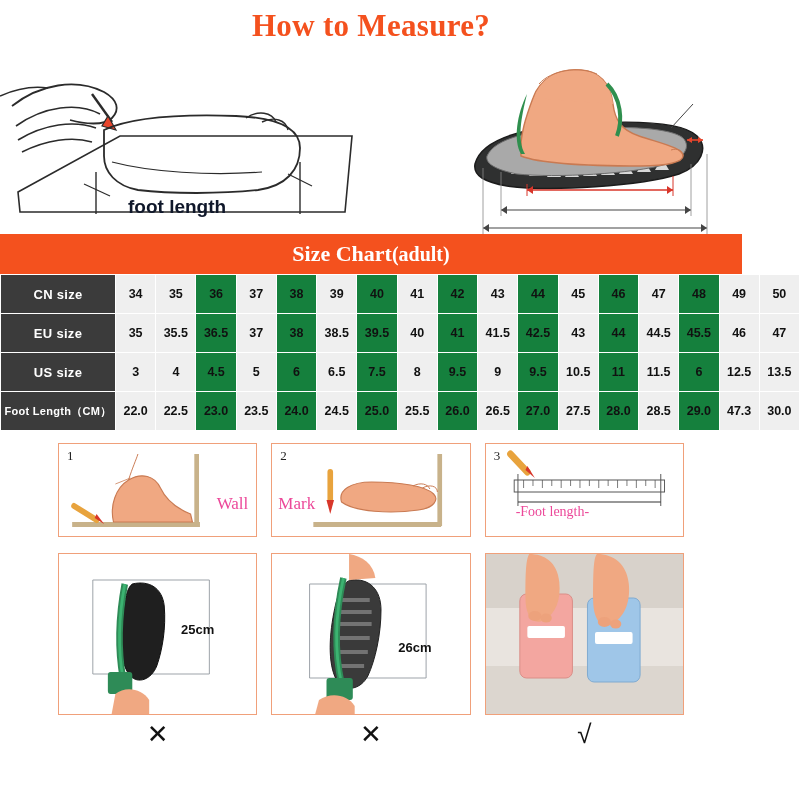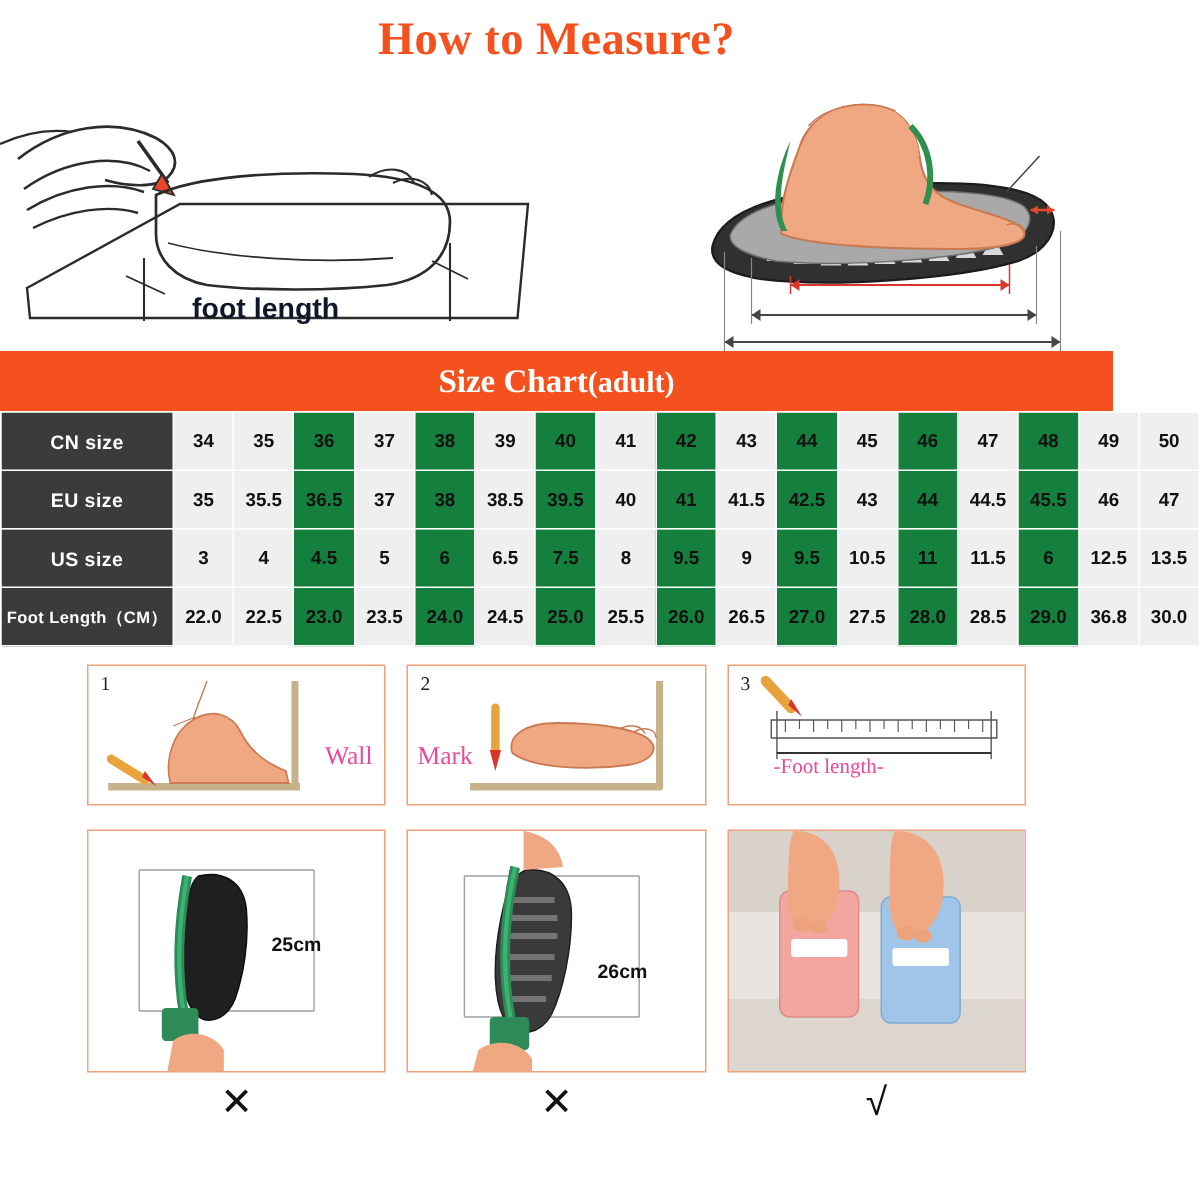--- a/index.html
+++ b/index.html
@@ -360,21 +360,21 @@
           <td class="c-light">24.5</td>
           <td class="c-dark">25.0</td>
           <td class="c-light">25.5</td>
           <td class="c-dark">26.0</td>
           <td class="c-light">26.5</td>
           <td class="c-dark">27.0</td>
           <td class="c-light">27.5</td>
           <td class="c-dark">28.0</td>
           <td class="c-light">28.5</td>
           <td class="c-dark">29.0</td>
-          <td class="c-light">36.8</td>
+          <td class="c-light">47.3</td>
           <td class="c-light">30.0</td>
         </tr>
       </tbody>
     </table>
   </div>
 
   <div class="steps-row">
 
     <div class="step-panel">
       <div class="step-num">1</div>

